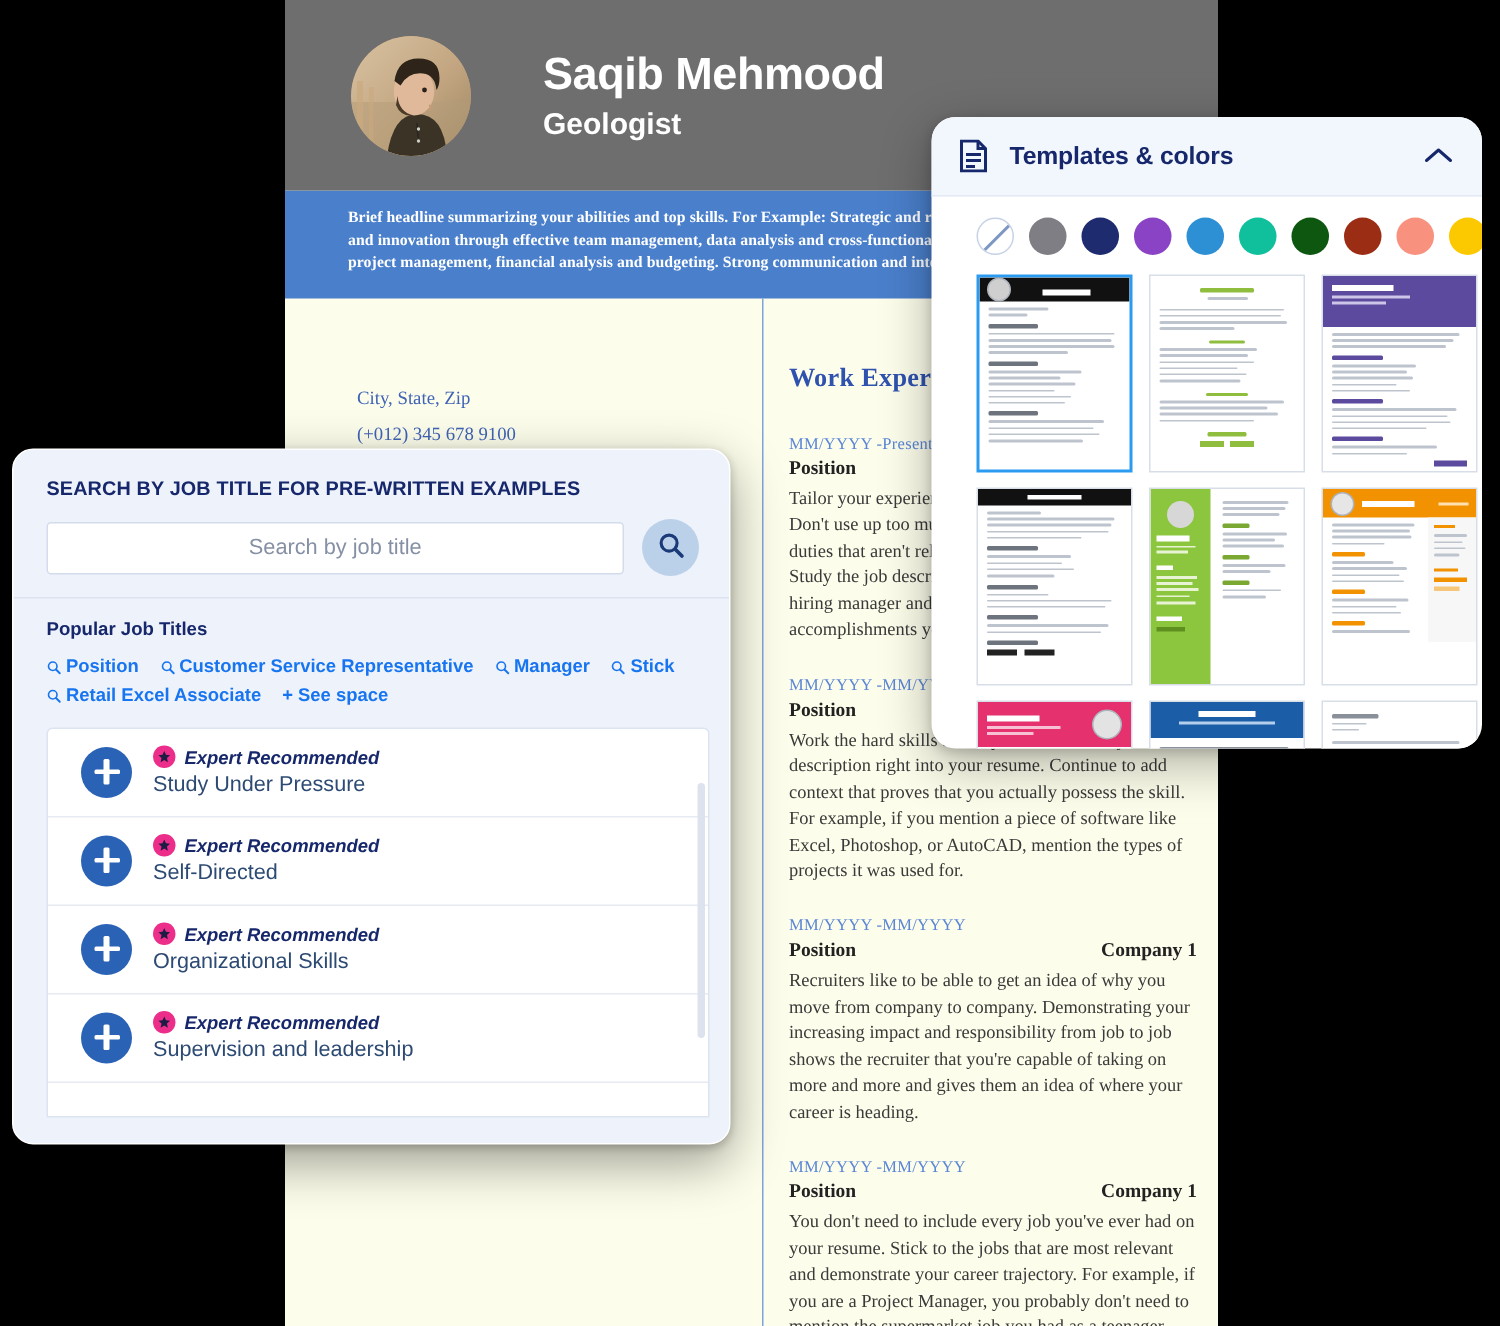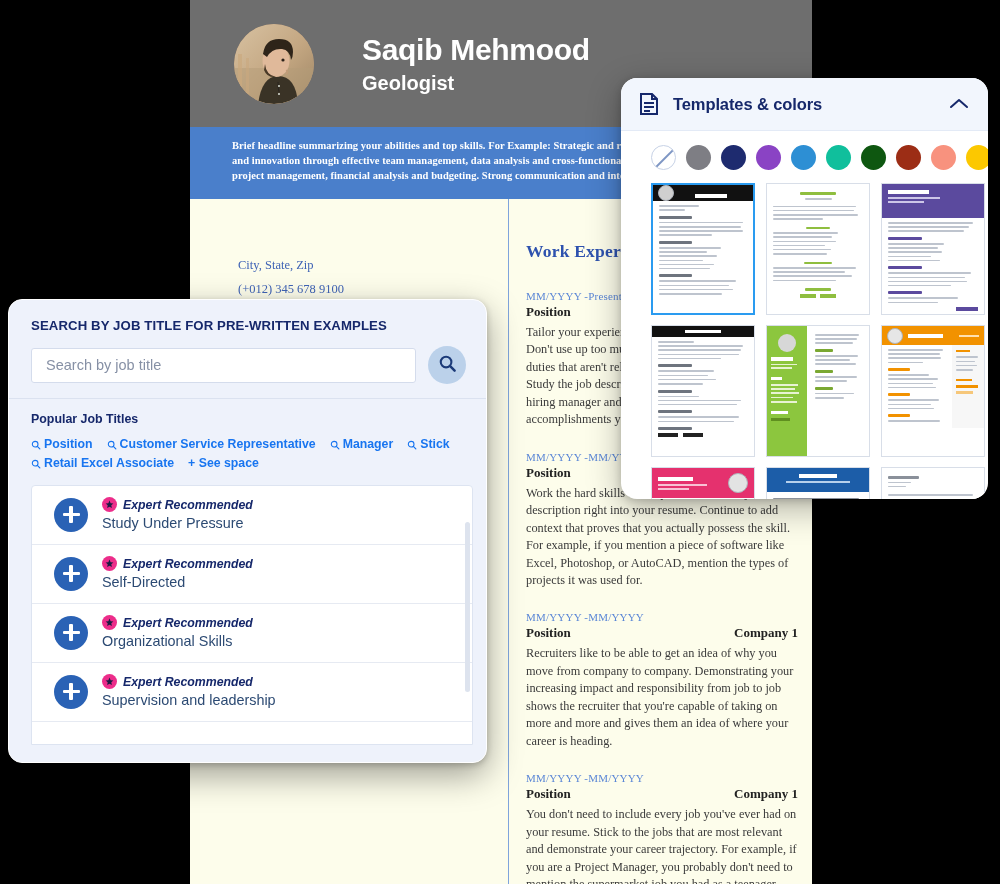--- a/index.html
+++ b/index.html
@@ -195,20 +195,21 @@
   }
   #search-row { display: flex; align-items: center; gap: 12px; }
   #search-input {
     flex: 1 1 auto; height: 35px;
     background: #ffffff; border: 1px solid #D4DCEC;
     border-radius: 3px;
     padding: 0 14px;
     font-family: "Liberation Sans", sans-serif;
     font-size: 14.5px; color: #333;
     outline: none;
+    text-align: center;
   }
   #search-input::placeholder { color: #8690A5; }
   #search-button {
     width: 38px; height: 38px; border-radius: 50%;
     background: #BBD1EA; border: none;
     display: flex; align-items: center; justify-content: center;
     cursor: pointer; flex: 0 0 auto;
   }
   #search-divider { height: 1px; background: #DBE2F0; }
   #popular-wrap { padding: 13px 22px 0 22px; }

